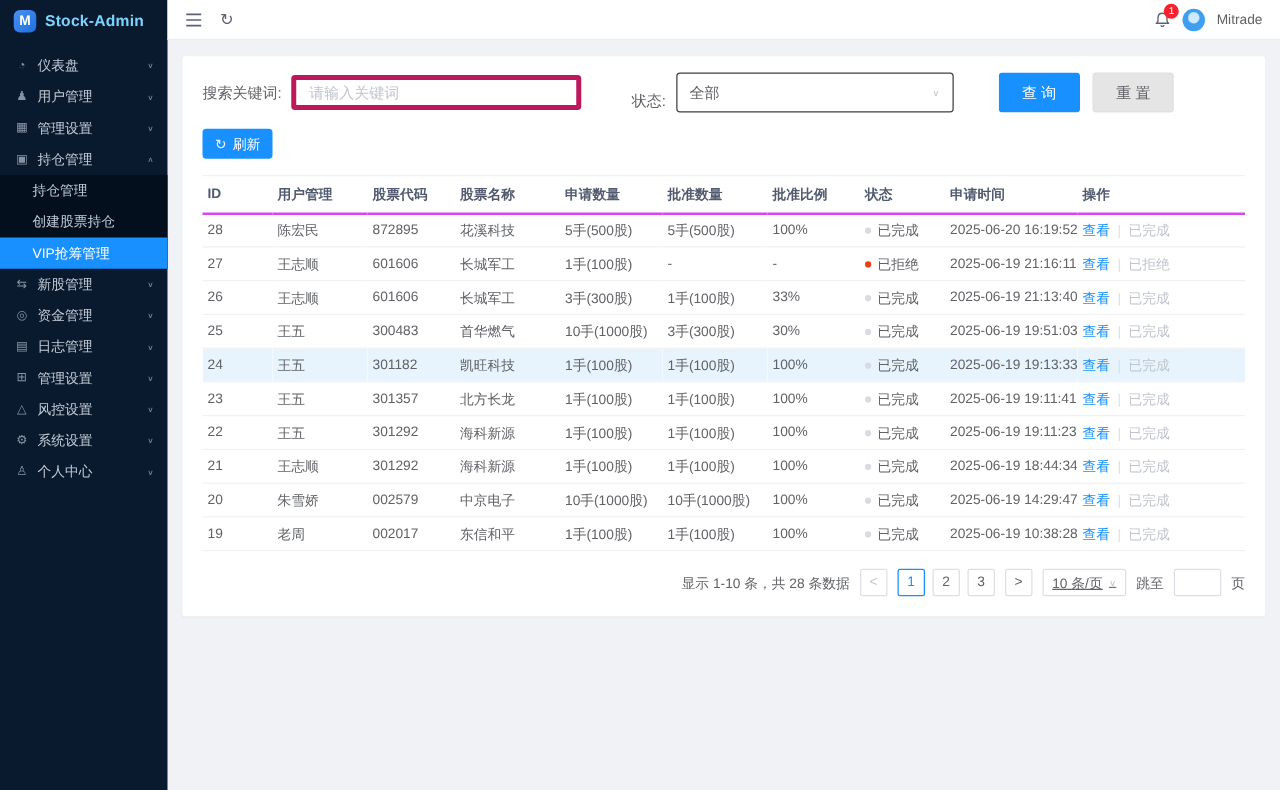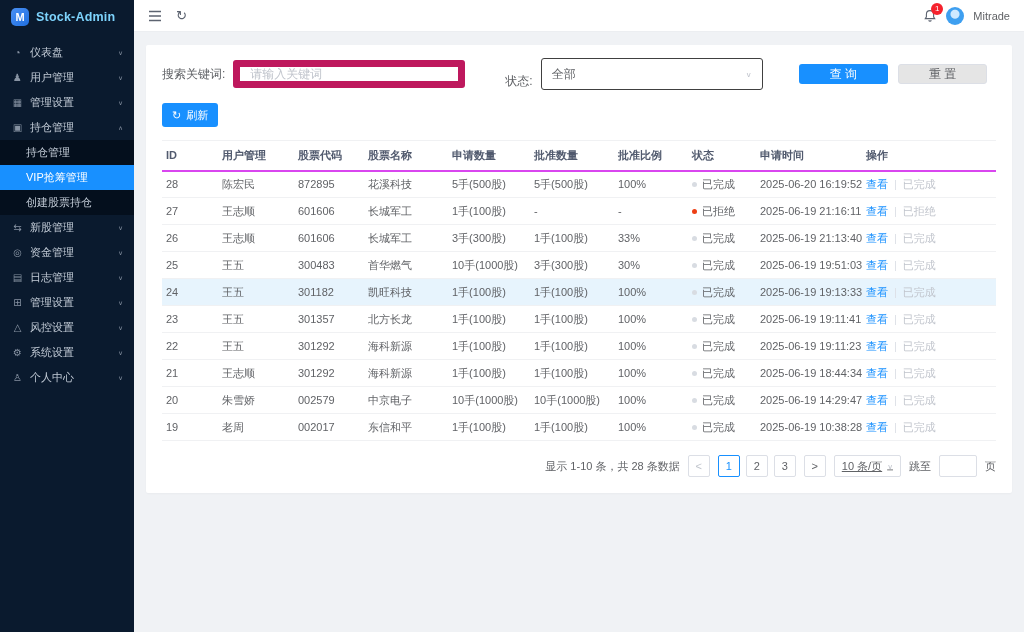--- a/index.html
+++ b/index.html
@@ -32,28 +32,28 @@
            border-radius:7px; display:flex; align-items:center; justify-content:center; padding:0 3px; }
   .avatar { width:18px; height:18px; border-radius:50%; background:radial-gradient(circle at 50% 40%, #cfe9ff 0 4px, #3e9ff0 5px); flex:none; }
   .username { font-size:11px; color:#606266; }
 
   .content { flex:1; padding:13px 12px; }
   .card { background:#fff; border-radius:2px; padding:13px 16px 16px; box-shadow:0 1px 2px rgba(0,0,0,.03); }
 
   
   .filter-row { display:flex; align-items:center; font-size:12px; color:#606266; }
   .f-label { margin-right:8px; white-space:nowrap; }
-  .keyword-input { width:232px; height:28px; border:7px solid #be185d; border-radius:3px; padding:0 10px; font-size:12px; color:#1d4ed8; outline:none; }
+  .keyword-input { width:232px; height:28px; border:4px solid #be185d; border-radius:3px; padding:0 10px; font-size:12px; color:#1d4ed8; outline:none; }
   .keyword-input::placeholder { color:#c0c4cc; }
   .status-group { margin-left:40px; display:flex; align-items:flex-end; }
   .select { width:222px; height:32px; border:1px solid #404040; border-radius:3px; display:flex; align-items:center;
             justify-content:space-between; padding:0 10px; color:#606266; cursor:pointer; background:#fff; }
   .select .chev { color:#c0c4cc; font-size:8px; transform:scaleY(.85); }
   .filter-buttons { margin-left:36px; display:flex; gap:10px; }
-  .btn { height:20px; padding:0 30px; border-radius:3px; font-size:12px; display:flex; align-items:center; justify-content:center;
+  .btn { height:32px; padding:0 18px; border-radius:3px; font-size:12px; display:flex; align-items:center; justify-content:center;
          cursor:pointer; border:1px solid transparent; white-space:nowrap; }
   .btn-primary { background:#1890ff; color:#fff; }
   .btn-plain { background:#e5e5e5; border-color:#dcdfe6; color:#606266; }
   .refresh-btn { margin-top:13px; height:24px; padding:0 10px; background:#1890ff; color:#fff; border-radius:3px; font-size:11px;
                  display:inline-flex; align-items:center; gap:5px; cursor:pointer; border:none; }
 
   
   .data-table { width:100%; border-collapse:collapse; margin-top:13px; font-size:11px; table-layout:fixed; }
   .data-table th { height:30px; text-align:left; color:#515a6e; font-weight:600; border-top:1px solid #f0f1f3;
                    border-bottom:2px solid #d946ef; padding:0 4px; white-space:nowrap; }
@@ -116,26 +116,26 @@
           </div>
 
       </div>
 
       <div class="submenu">
 
           <div class="sub-item">
             <span>持仓管理</span>
           </div>
 
+          <div class="sub-item">
+            <span>创建股票持仓</span>
+          </div>
+
           <div class="sub-item active">
             <span>VIP抢筹管理</span>
-          </div>
-
-          <div class="sub-item">
-            <span>创建股票持仓</span>
           </div>
 
       </div>
 
       <div>
 
           <div class="menu-item">
             <span class="mi-icon">⇆</span>
             <span class="mi-label">新股管理</span>
             <span class="mi-chevron">∨</span>

